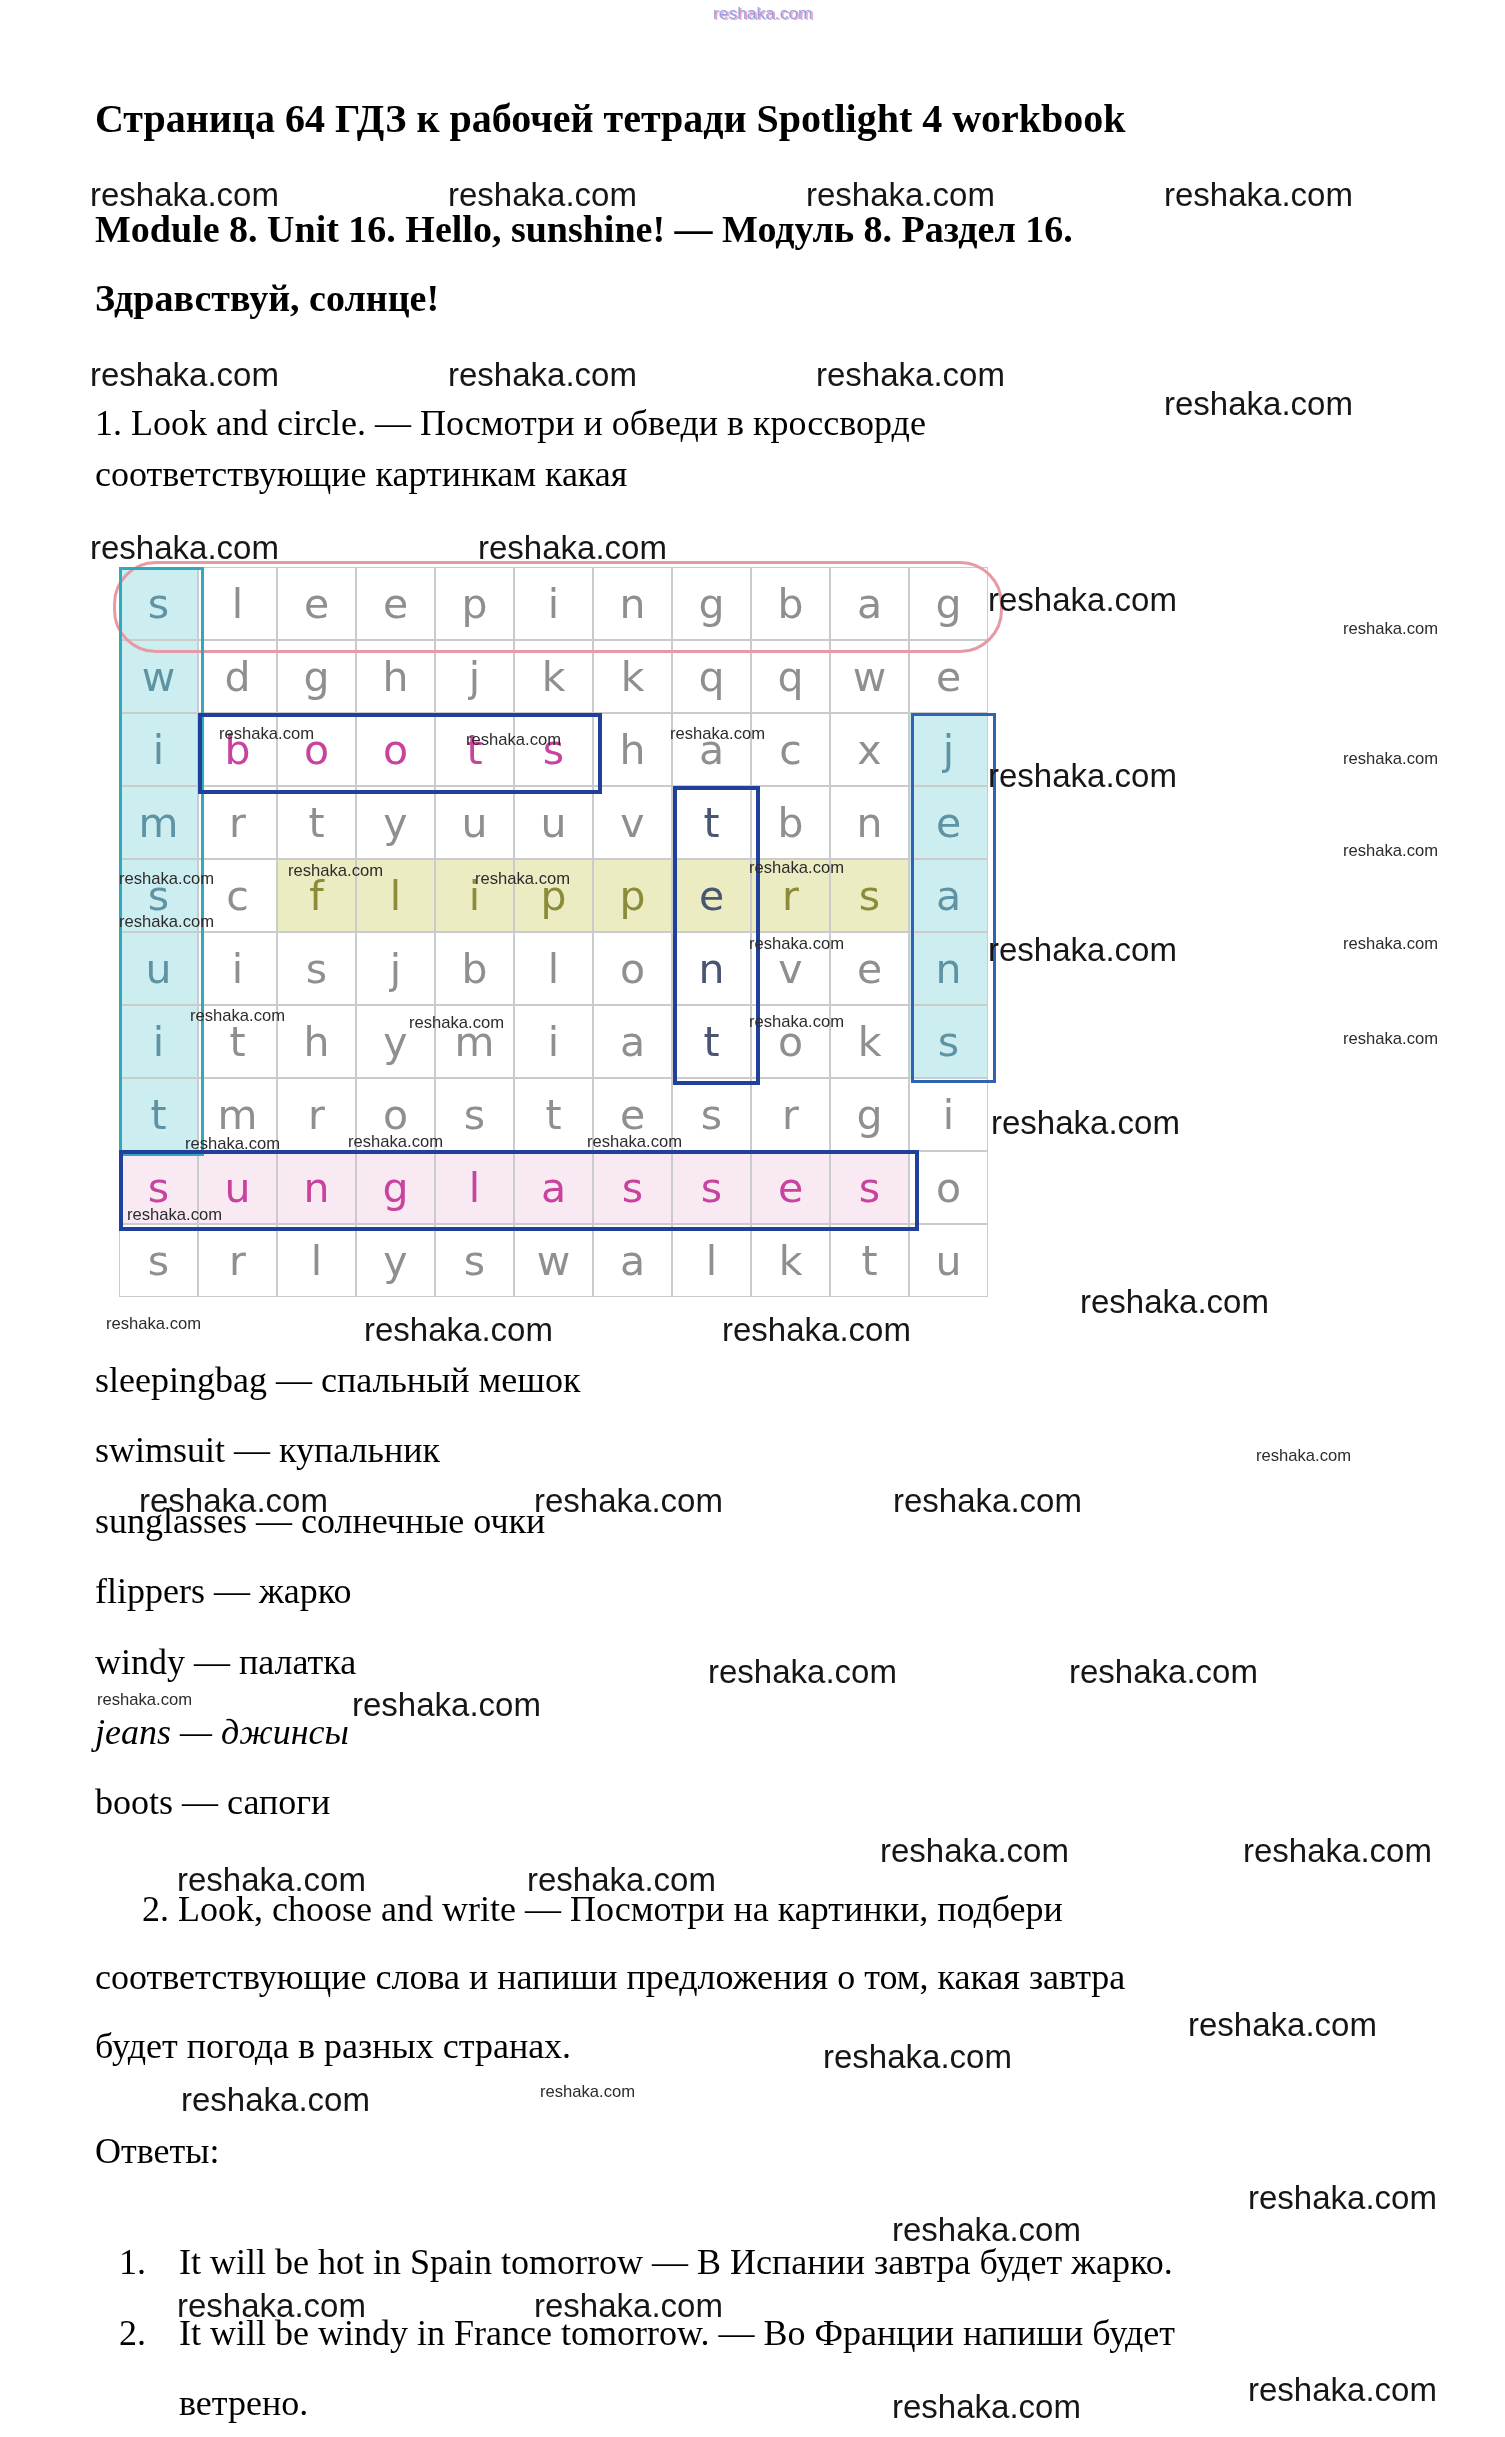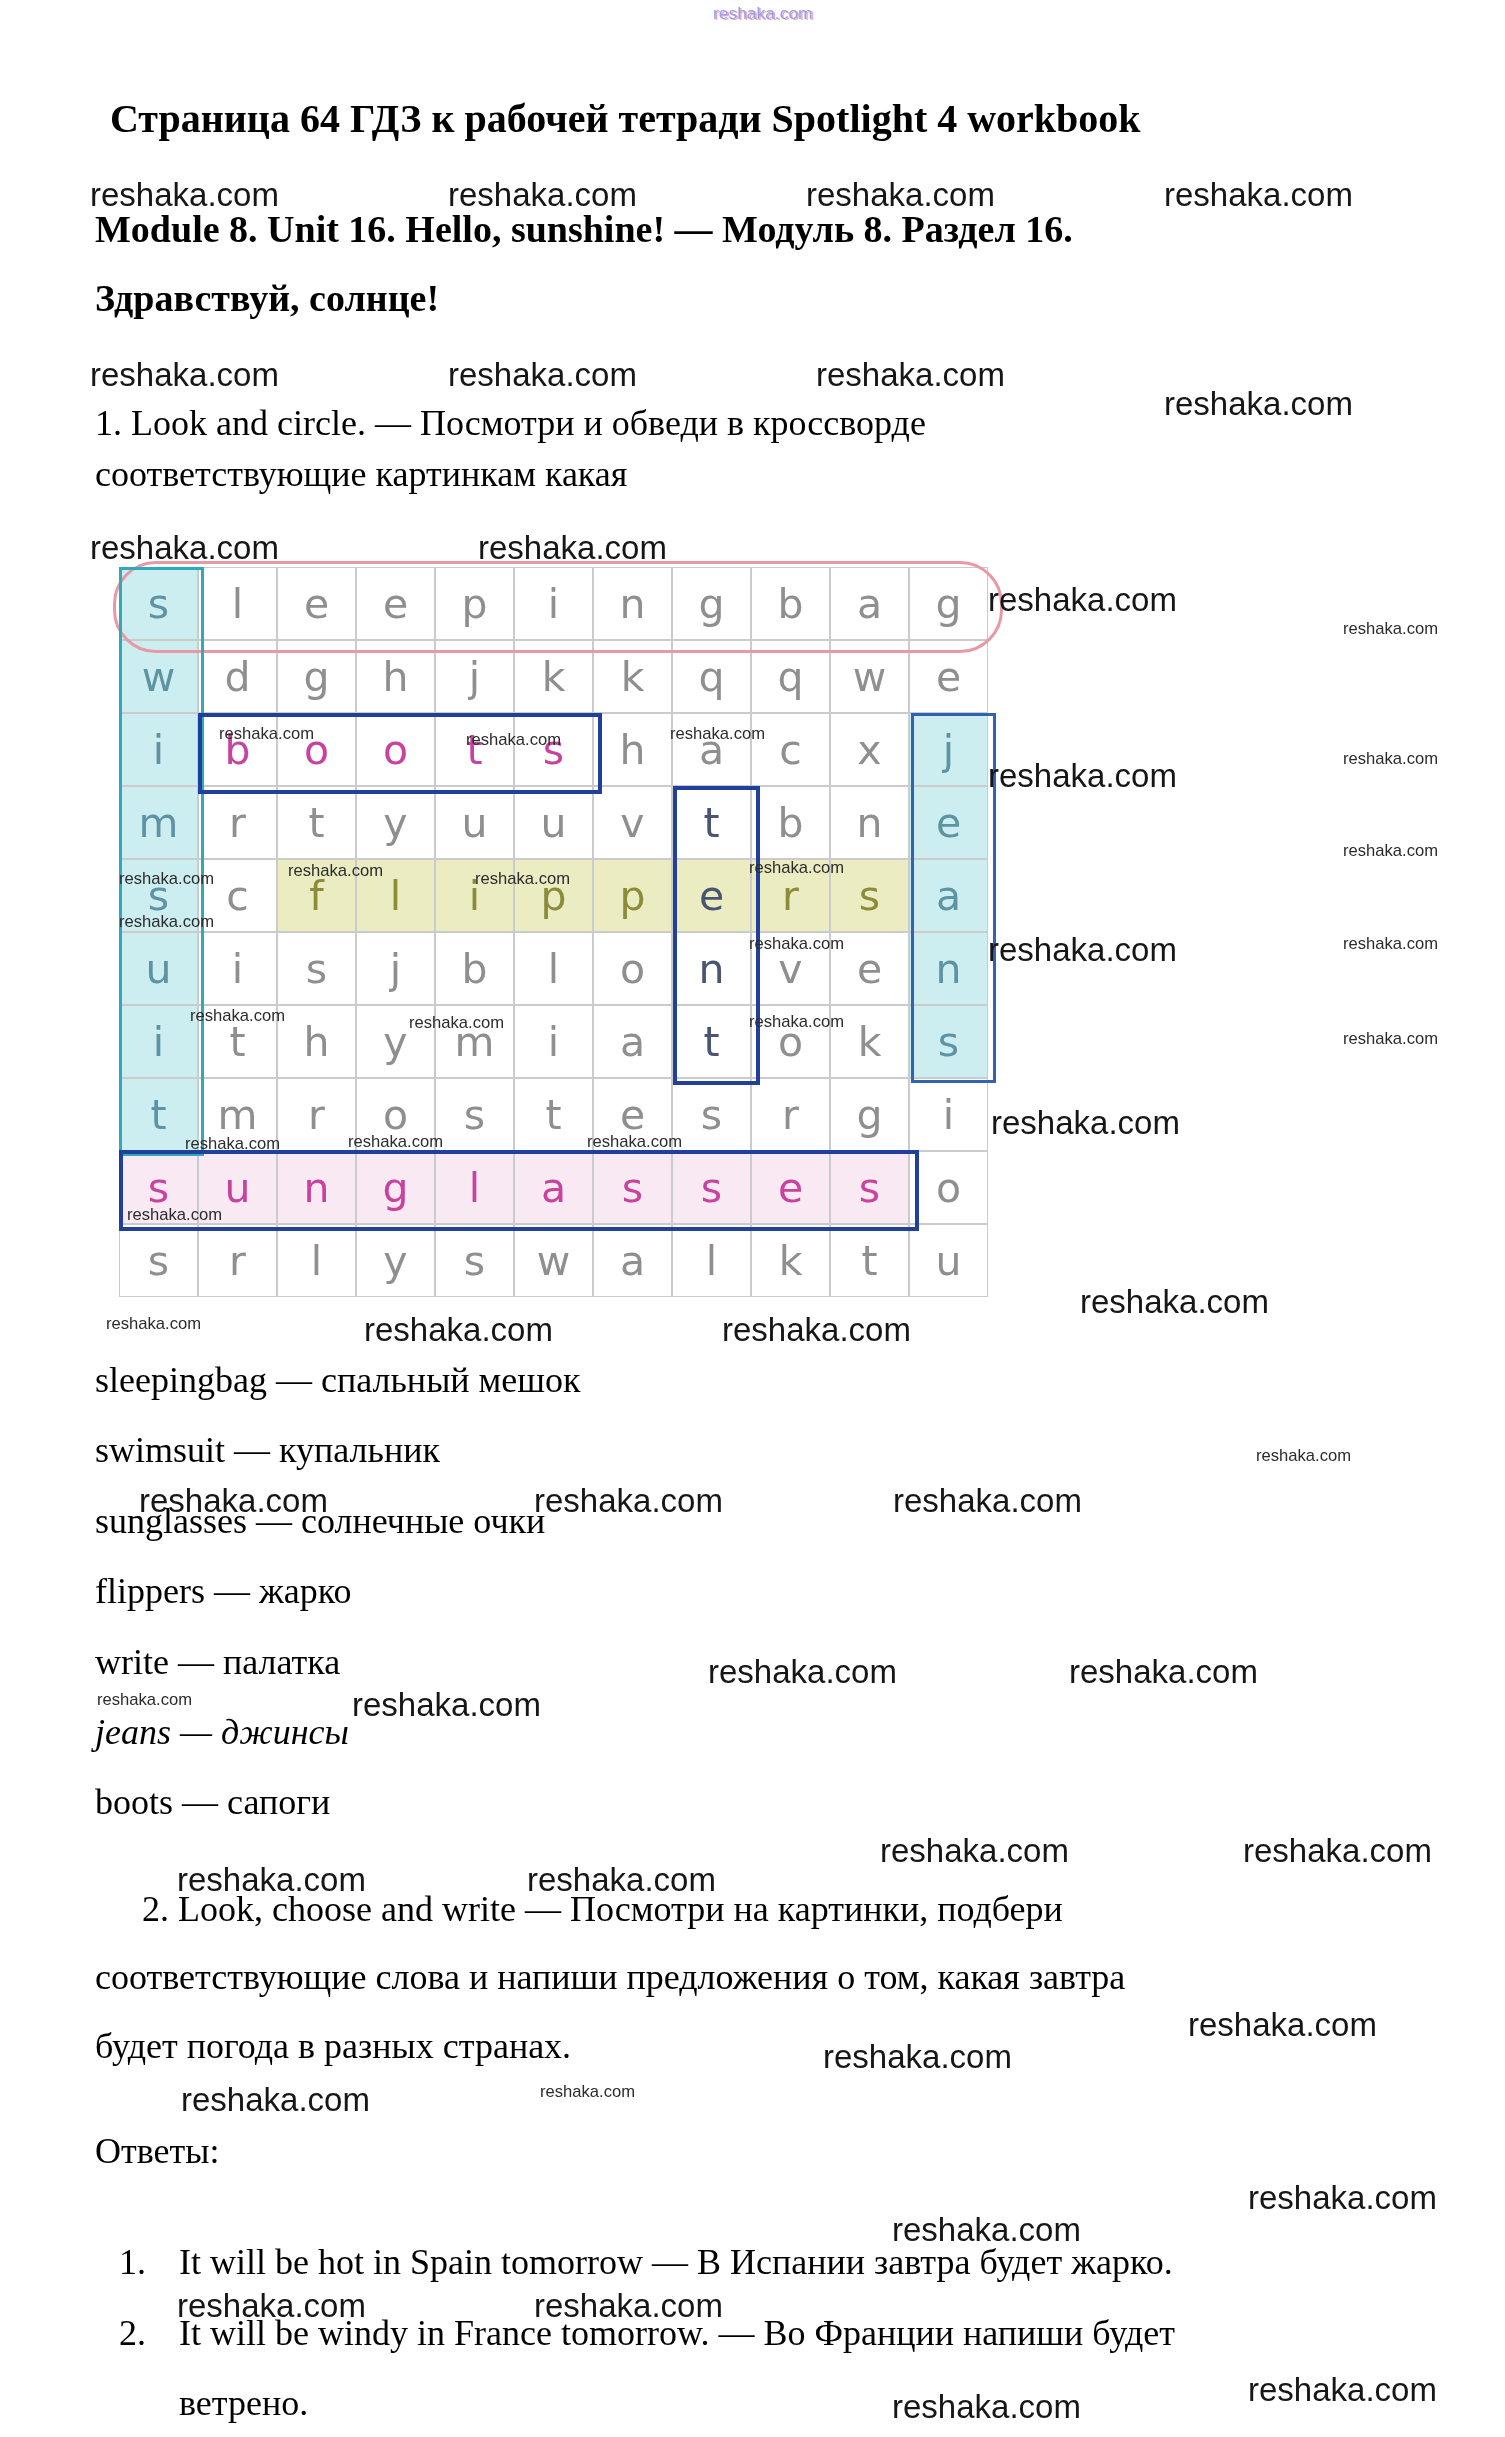--- a/index.html
+++ b/index.html
@@ -39,21 +39,21 @@
   #watermarks .wm { position: absolute; font-family: "Liberation Sans", sans-serif; white-space: nowrap; }
   .wm-lg  { font-size: 33px; color: #161616; }
   .wm-sm  { font-size: 16.6px; color: #2c2c2c; }
   .wm-top { font-size: 17.4px; color: #97a0e4; text-shadow: 1.6px 0.8px 0 #e8a8c8; }
 </style>
 </head>
 <body>
 
 <div class="page">
 
-  <div class="line title" style="left:110px; top:95px;">Страница 64 ГДЗ к рабочей тетради Spotlight 4 workbook</div>
+  <div class="line title" style="left:95px; top:95px;">Страница 64 ГДЗ к рабочей тетради Spotlight 4 workbook</div>
 
   <div class="line bold" style="left:95px; top:207px;">Module 8. Unit 16. Hello, sunshine! — Модуль 8. Раздел 16.</div>
   <div class="line bold" style="left:95px; top:276px;">Здравствуй, солнце!</div>
 
   <div class="line" style="left:95px; top:402px;">1. Look and circle. — Посмотри и обведи в кроссворде</div>
   <div class="line" style="left:95px; top:453px;">соответствующие картинкам какая</div>
 
   <div id="crossword" class="crossword">
     <div id="crossword-cells" class="cells">
         <div class="cell bg-cyan ink-teal">s</div>
@@ -175,21 +175,21 @@
         <div class="mark box-blue" style="left: 792px; top: 146px; width: 79px; height: 364px;"></div>
         <div class="mark box-navy" style="left: 0px; top: 583px; width: 792px; height: 73px;"></div>
       </div>
   </div>
 
   <div id="vocab">
       <div class="line" style="left: 95px; top: 1359px;">sleepingbag — спальный мешок</div>
       <div class="line" style="left: 95px; top: 1429px;">swimsuit — купальник</div>
       <div class="line" style="left: 95px; top: 1500px;">sunglasses — солнечные очки</div>
       <div class="line" style="left: 95px; top: 1570px;">flippers — жарко</div>
-      <div class="line" style="left: 95px; top: 1641px;">write — палатка</div>
+      <div class="line" style="left: 95px; top: 1641px;">windy — палатка</div>
       <div class="line" style="left: 95px; top: 1711px; font-style: italic;">jeans — джинсы</div>
       <div class="line" style="left: 95px; top: 1781px;">boots — сапоги</div>
     </div>
 
   <div class="line" style="left:95px; top:1888px;margin-left:47px;">2. Look, choose and write — Посмотри на картинки, подбери</div>
   <div class="line" style="left:95px; top:1956px;">соответствующие слова и напиши предложения о том, какая завтра</div>
   <div class="line" style="left:95px; top:2025px;">будет погода в разных странах.</div>
 
   <div class="line" style="left:95px; top:2130px;">Ответы:</div>
 

